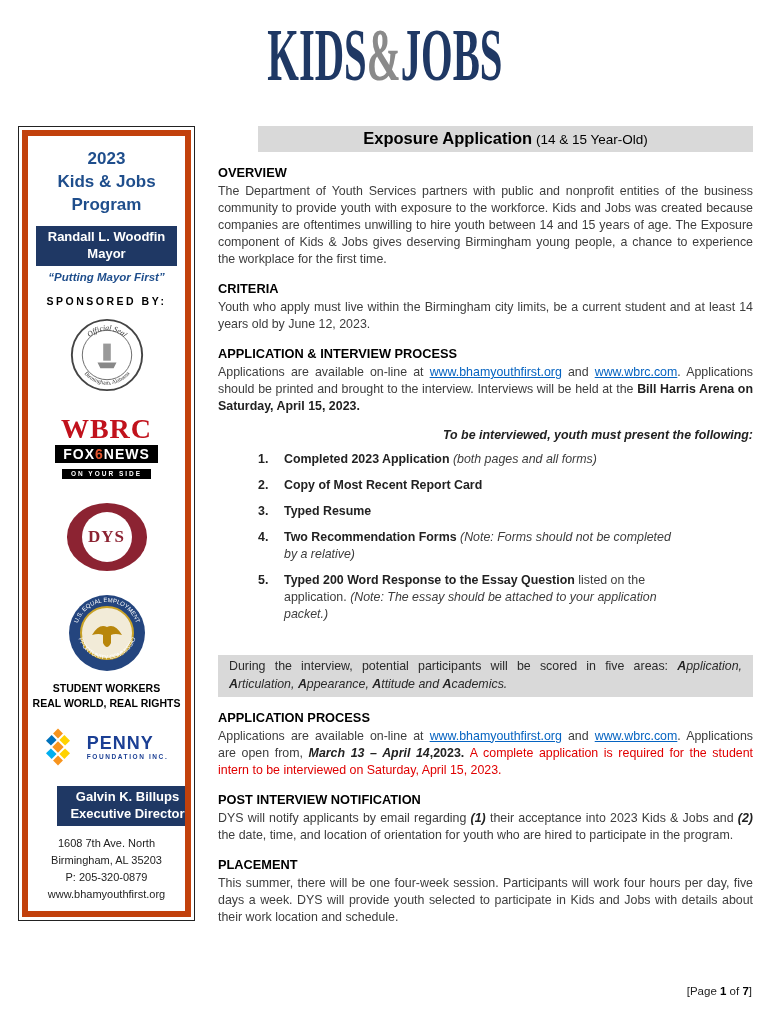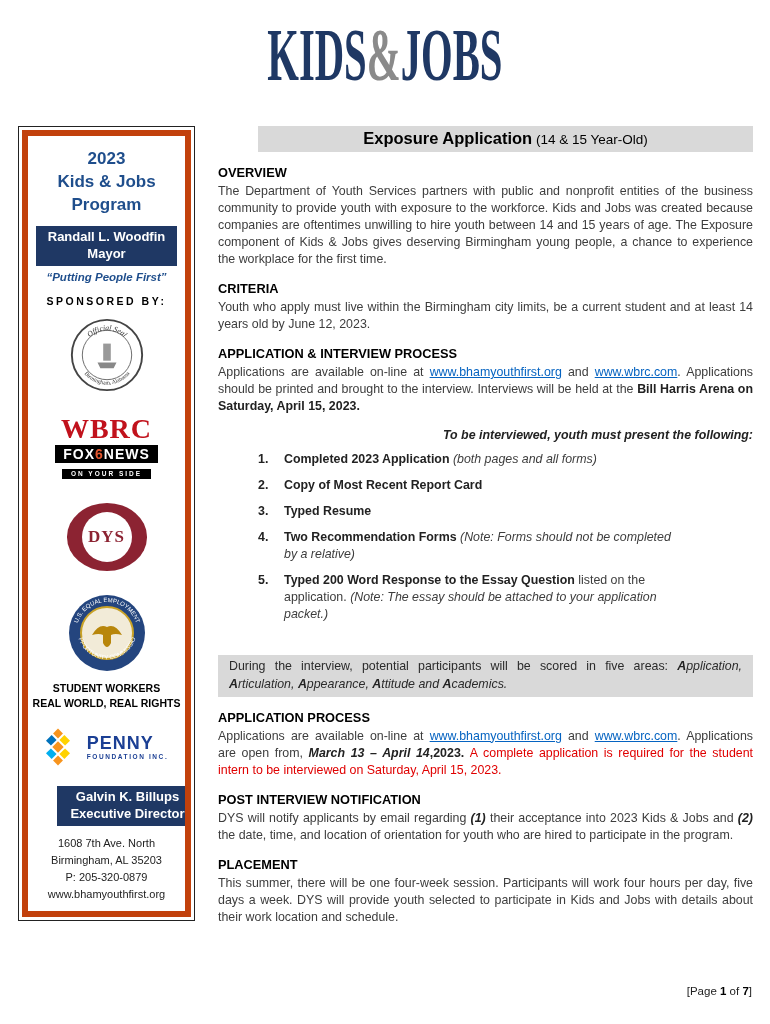--- a/index.html
+++ b/index.html
@@ -124,21 +124,21 @@
       <div>2023</div>
       <div>Kids &amp; Jobs</div>
       <div>Program</div>
     </div>
 
     <div class="navy-bar mayor-bar">
       <div>Randall L. Woodfin</div>
       <div>Mayor</div>
     </div>
 
-    <div class="slogan">“Putting People First”</div>
+    <div class="slogan">“Putting Mayor First”</div>
     <div class="sponsored">SPONSORED BY:</div>
 
     <div class="seal">
       <svg width="76" height="76" viewBox="0 0 80 80">
         <circle cx="40" cy="40" r="37" fill="#fff" stroke="#444" stroke-width="2"></circle>
         <circle cx="40" cy="40" r="26" fill="none" stroke="#666" stroke-width="1"></circle>
         <path id="bs-top" d="M 14,40 A 26,26 0 0 1 66,40" fill="none"></path>
         <text font-size="8" font-style="italic" fill="#333" font-family="Liberation Serif, serif">
           <textPath href="#bs-top" startOffset="50%" text-anchor="middle">Official Seal</textPath>
         </text>

